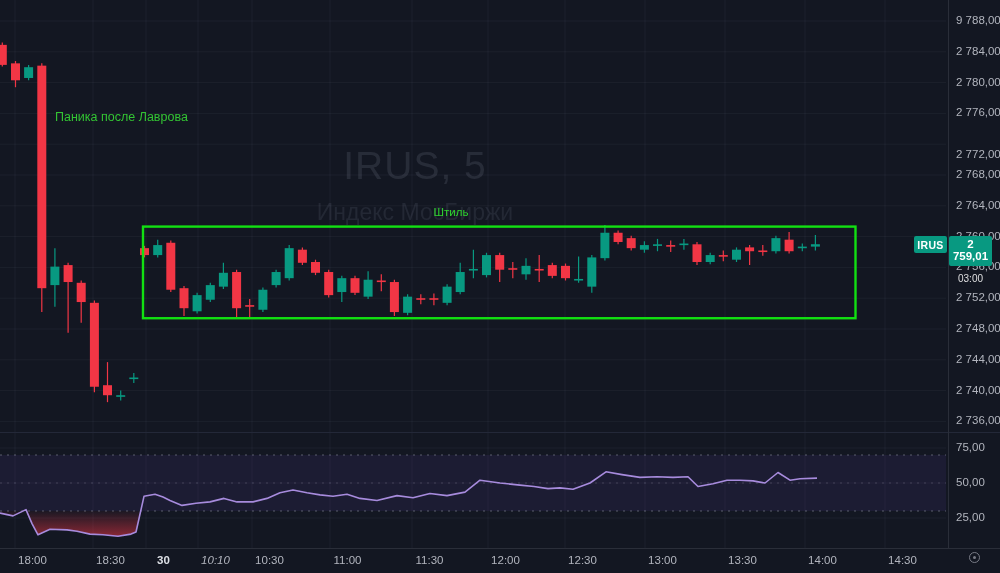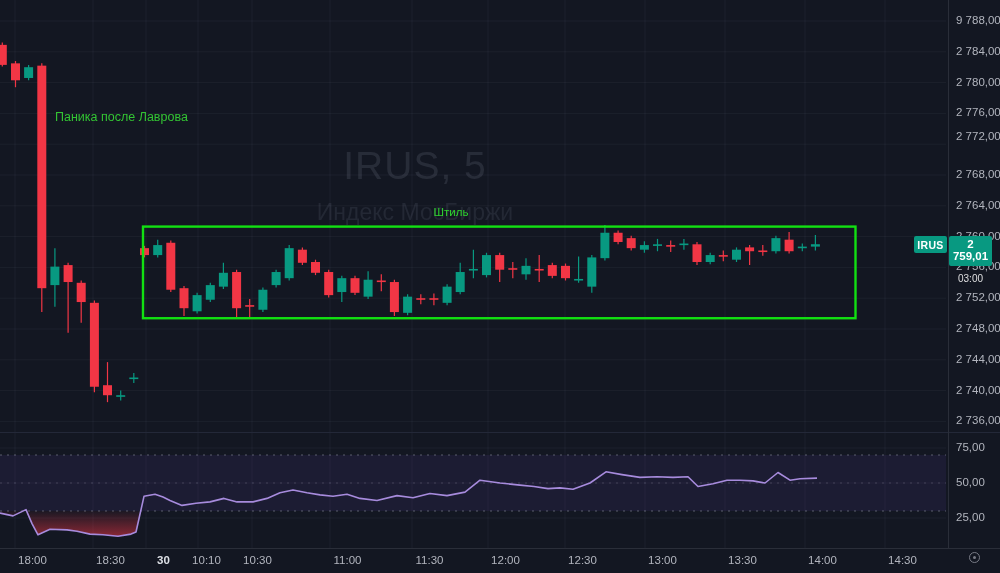--- a/index.html
+++ b/index.html
@@ -348,40 +348,40 @@
   <div class="note note-panic">Паника после Лаврова</div>
   <div class="note note-calm">Штиль</div>
 
   <div class="sep" style="left:0;top:432px;width:1000px;height:1px;"></div>
 
   <div id="price-axis">
       <div class="ptick" style="top: 14px;">9 788,00</div>
       <div class="ptick" style="top: 44.8px;">2 784,00</div>
       <div class="ptick" style="top: 75.6px;">2 780,00</div>
       <div class="ptick" style="top: 106.4px;">2 776,00</div>
-      <div class="ptick" style="top: 130px;">2 772,00</div>
+      <div class="ptick" style="top: 148px;">2 772,00</div>
       <div class="ptick" style="top: 168px;">2 768,00</div>
       <div class="ptick" style="top: 198.8px;">2 764,00</div>
       <div class="ptick" style="top: 229.6px;">2 760,00</div>
       <div class="ptick" style="top: 260.4px;">2 756,00</div>
       <div class="ptick" style="top: 291.2px;">2 752,00</div>
       <div class="ptick" style="top: 322px;">2 748,00</div>
       <div class="ptick" style="top: 352.8px;">2 744,00</div>
       <div class="ptick" style="top: 383.6px;">2 740,00</div>
       <div class="ptick" style="top: 414.4px;">2 736,00</div>
       <div class="ptick" style="top: 441px;">75,00</div>
       <div class="ptick" style="top: 476px;">50,00</div>
       <div class="ptick" style="top: 511px;">25,00</div>
     </div>
   <div id="time-axis">
       <div class="ttick" style="left: 15px;">18:00</div>
       <div class="ttick" style="left: 93px;">18:30</div>
       <div class="ttick em" style="left: 146px;">30</div>
-      <div class="ttick" style="left: 189px;">10:10</div>
-      <div class="ttick" style="left: 240px;">10:30</div>
+      <div class="ttick" style="left: 198px; font-style: italic;">10:10</div>
+      <div class="ttick" style="left: 252px;">10:30</div>
       <div class="ttick" style="left: 330px;">11:00</div>
       <div class="ttick" style="left: 412px;">11:30</div>
       <div class="ttick" style="left: 488px;">12:00</div>
       <div class="ttick" style="left: 565px;">12:30</div>
       <div class="ttick" style="left: 645px;">13:00</div>
       <div class="ttick" style="left: 725px;">13:30</div>
       <div class="ttick" style="left: 805px;">14:00</div>
       <div class="ttick" style="left: 885px;">14:30</div>
     </div>
 

